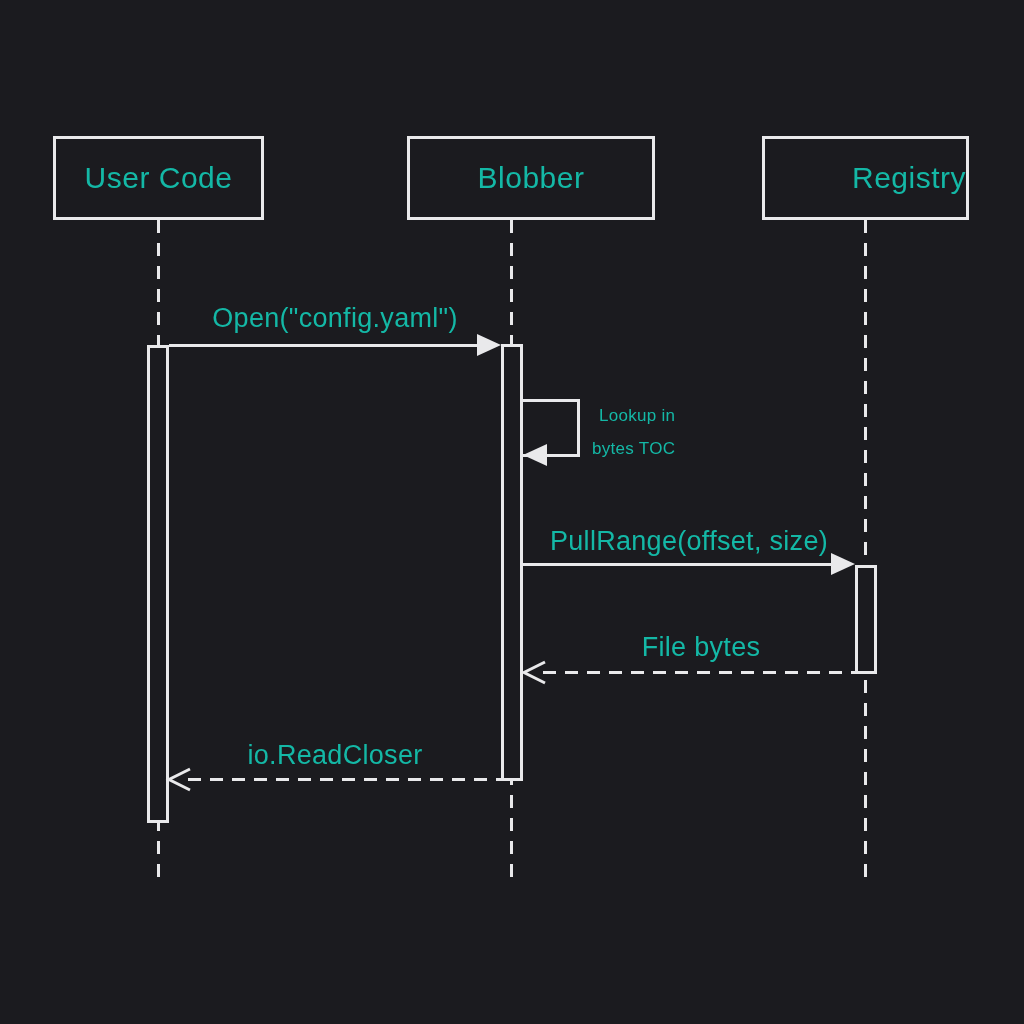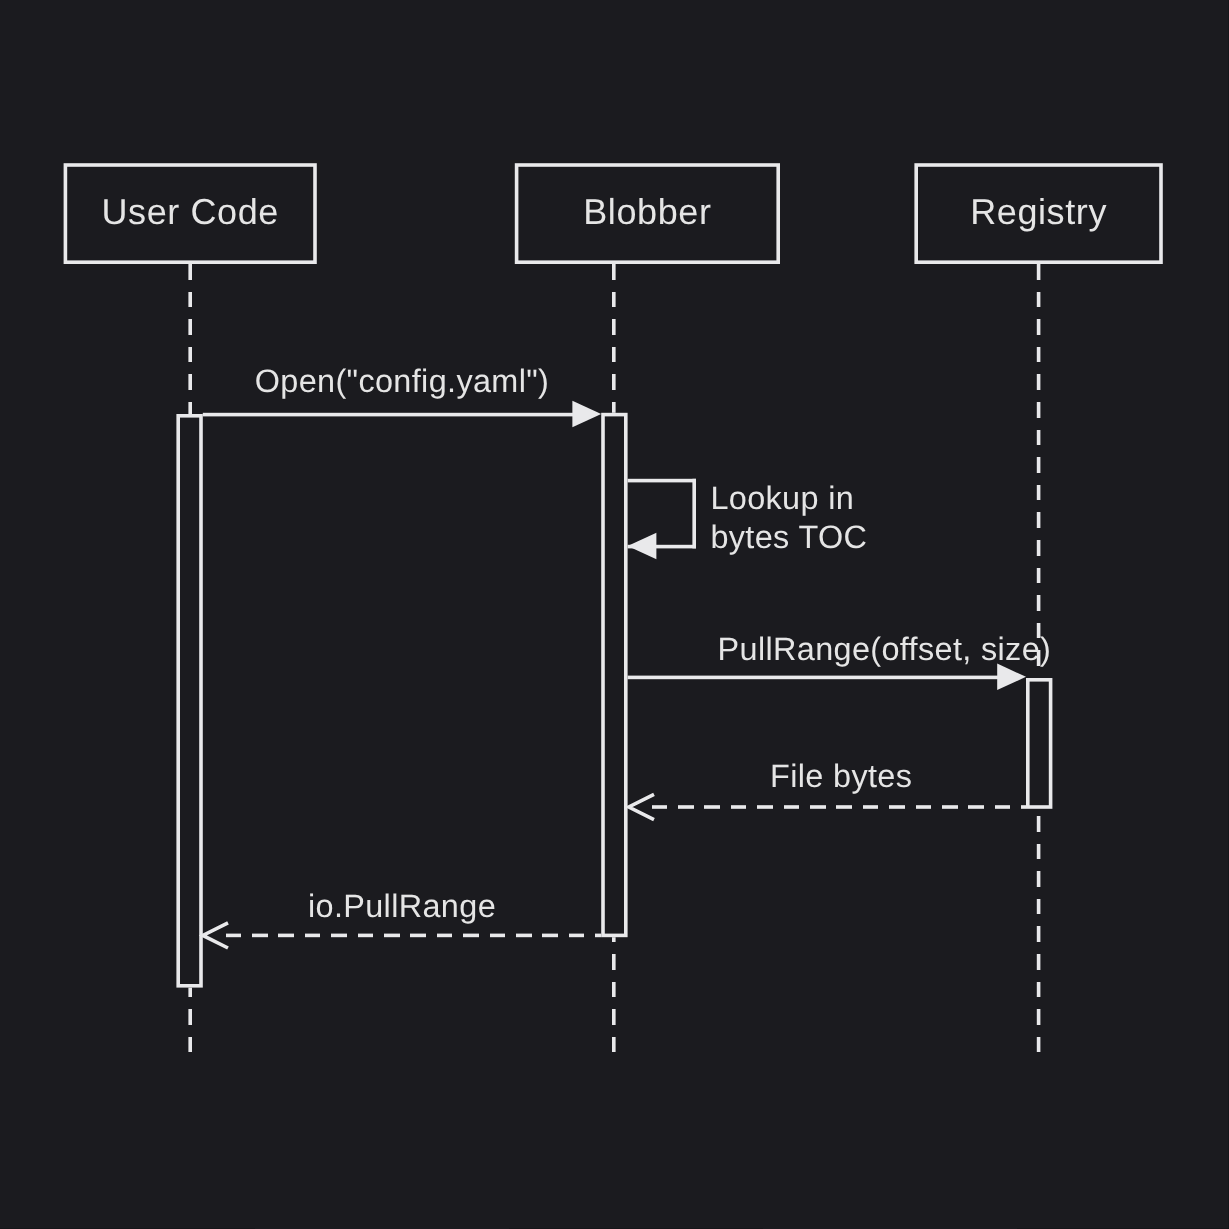--- a/index.html
+++ b/index.html
@@ -7,38 +7,38 @@
     padding: 0;
     background: #111114;
   }
   .canvas {
     position: relative;
     width: 1024px;
     height: 1024px;
     background: #1b1b1f;
     overflow: hidden;
     font-family: "Liberation Sans", "DejaVu Sans", sans-serif;
-    color: #e5e5e5;
+    color: #14b8a6;
   }
   .participant-box {
     position: absolute;
     top: 136px;
     height: 84px;
     box-sizing: border-box;
     border: 3px solid #e9e9eb;
     background: #1b1b1f;
     display: flex;
     align-items: center;
     justify-content: center;
     font-size: 30px;
     letter-spacing: 0.5px;
   }
   .box-user { left: 53px; width: 211px; }
-  .box-blobber { left: 407px; width: 221px; margin-left: 22px; }
-  .box-registry { left: 762px; width: 207px; }
+  .box-blobber { left: 407px; width: 248px; }
+  .box-registry { left: 762px; width: 207px; justify-content: flex-end; }
 
   .lifeline {
     position: absolute;
     top: 220px;
     width: 3px;
     height: 666px;
     background: repeating-linear-gradient(
       to bottom, #e9e9eb 0 13px, transparent 13px 23px);
   }
   .ll-user { left: 157px; }
@@ -98,24 +98,24 @@
     width: 57px;
     height: 58px;
     box-sizing: border-box;
     border: 3px solid #e9e9eb;
     border-left: none;
   }
   .self-label {
     position: absolute;
     left: 592px;
     top: 399px;
-    font-size: 27px;
+    font-size: 17px;
     letter-spacing: 0.3px;
     line-height: 33px;
-    text-align: left;
+    text-align: right;
     white-space: nowrap;
   }
 </style>
 </head>
 <body>
 
 <div class="canvas">
 
   <div class="participant-box box-user">
     <span>User Code</span>
@@ -139,29 +139,29 @@
   <div class="msg-line-solid" style="left:169px; top:344px; width:310px;"></div>
   <div class="arrowhead-right" style="left:477px; top:334px;"></div>
 
   <div class="self-loop"></div>
   <div class="arrowhead-left-filled" style="left:523px; top:444px;"></div>
   <div class="self-label">
     <div>Lookup in</div>
     <div>bytes TOC</div>
   </div>
 
-  <div class="msg-label" style="left:523px; top:526px; width:332px;padding-left:48px;">PullRange(offset, size)</div>
+  <div class="msg-label" style="left:523px; top:526px; width:332px;">PullRange(offset, size)</div>
   <div class="msg-line-solid" style="left:523px; top:563px; width:310px;"></div>
   <div class="arrowhead-right" style="left:831px; top:553px;"></div>
 
   <div class="msg-label" style="left:523px; top:632px; width:356px;">File bytes</div>
   <div class="msg-line-dashed" style="left:543px; top:671px; width:312px;"></div>
   <svg class="open-chevron" style="left:520px; top:660px;" width="27" height="25" viewBox="0 0 27 25">
     <path d="M25 2 L4 12.5 L25 23" fill="none" stroke="#e9e9eb" stroke-width="3"></path>
   </svg>
 
-  <div class="msg-label" style="left:169px; top:740px; width:332px;">io.PullRange</div>
+  <div class="msg-label" style="left:169px; top:740px; width:332px;">io.ReadCloser</div>
   <div class="msg-line-dashed" style="left:188px; top:778px; width:313px;"></div>
   <svg class="open-chevron" style="left:165px; top:767px;" width="27" height="25" viewBox="0 0 27 25">
     <path d="M25 2 L4 12.5 L25 23" fill="none" stroke="#e9e9eb" stroke-width="3"></path>
   </svg>
 
 </div>
 
 </body></html>

